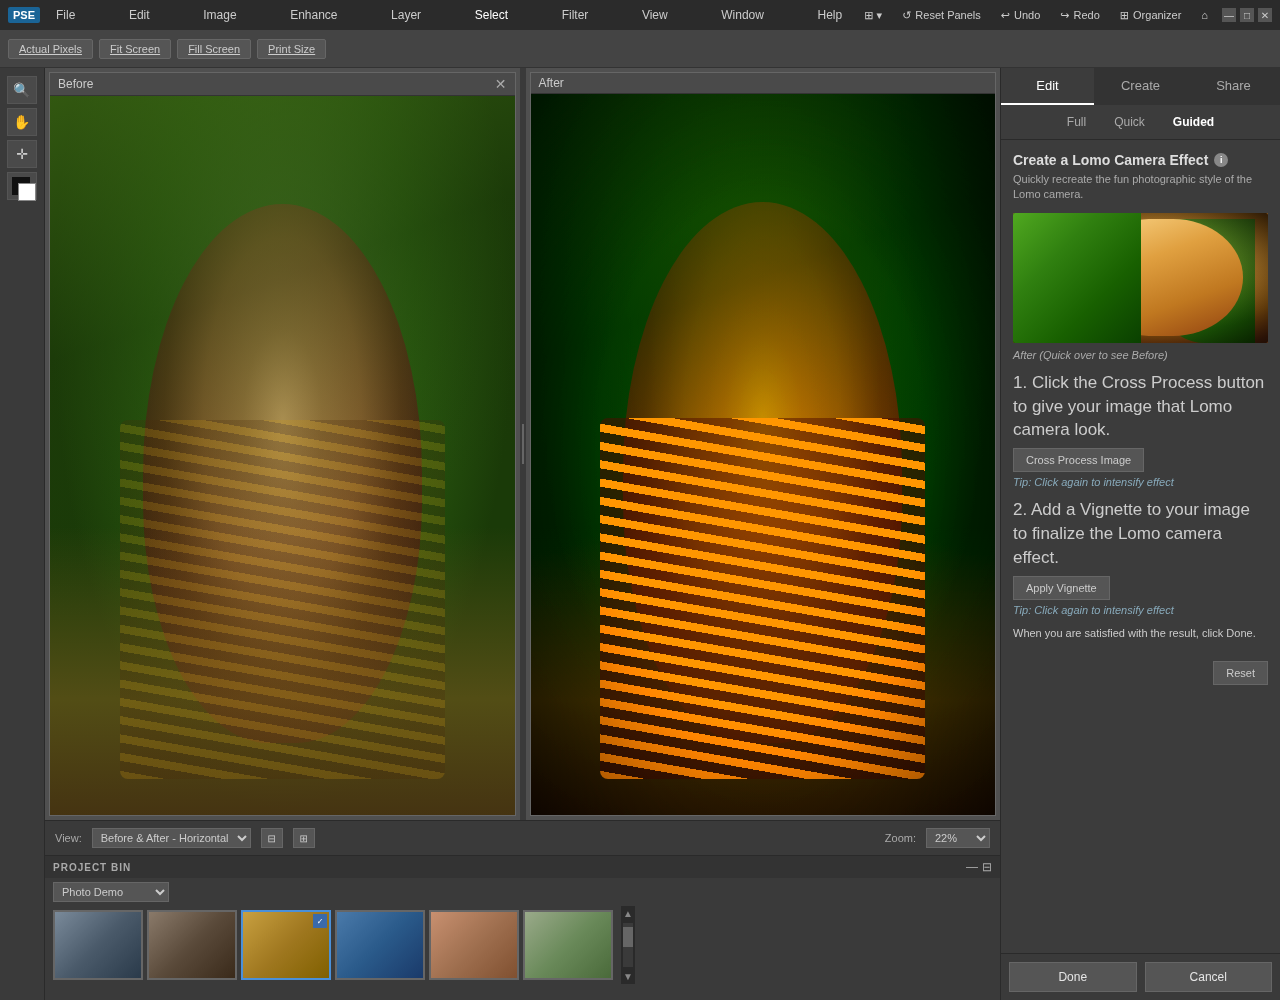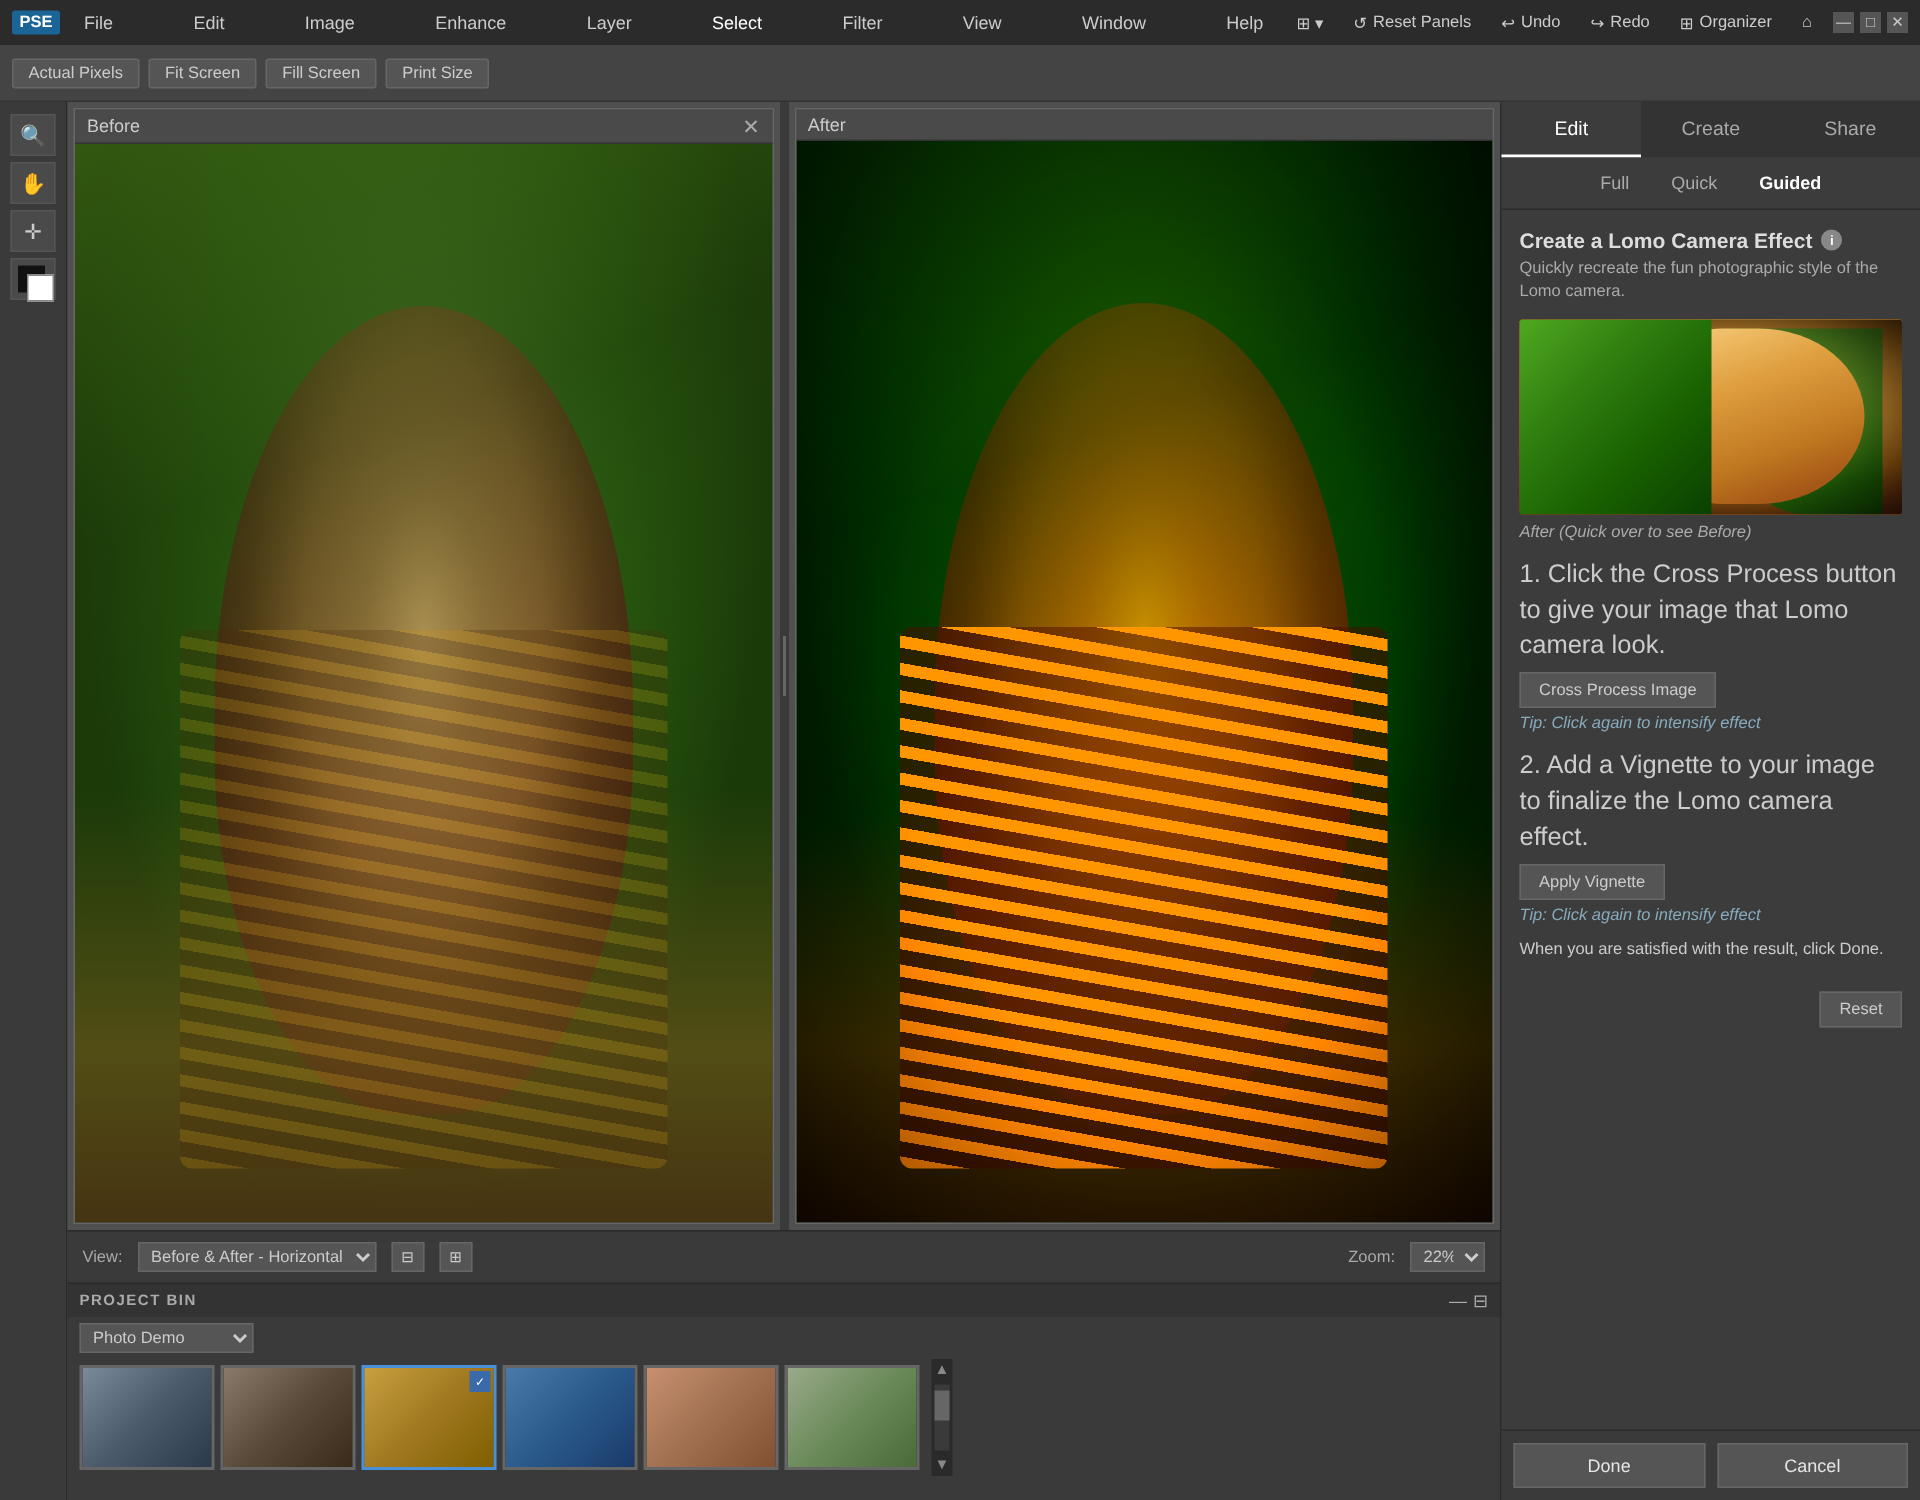--- a/index.html
+++ b/index.html
@@ -11,21 +11,21 @@
     #menu-bar { display: flex; gap: 2px; align-items: center; flex: 1; justify-content: space-between; }
     .menu-item { color: #ccc; font-size: 12px; padding: 3px 8px; cursor: pointer; }
     .menu-item.active { color: white; }
     #titlebar-right { display: flex; align-items: center; gap: 8px; }
     .titlebar-btn { color: #ccc; font-size: 11px; display: flex; align-items: center; gap: 4px; cursor: pointer; padding: 3px 6px; }
     .win-controls { display: flex; gap: 4px; }
     .win-ctrl { width: 14px; height: 14px; background: #555; border: none; color: #ccc; font-size: 10px; cursor: pointer; display: flex; align-items: center; justify-content: center; }
 
     
     #toolbar { height: 38px; background: #444; display: flex; align-items: center; padding: 0 8px; gap: 6px; border-bottom: 1px solid #333; }
-    .toolbar-btn { background: #555; border: 1px solid #666; color: #ccc; font-size: 11px; padding: 3px 10px; cursor: pointer; border-radius: 2px; }
+    .toolbar-btn { background: #555; border: 1px solid #666; color: #ccc; font-size: 11px; padding: 3px 10px; cursor: pointer; border-radius: 2px; text-decoration: underline; }
 
     
     #main { display: flex; height: calc(1000px - 30px - 38px); }
 
     
     #tools-panel { width: 45px; background: #3a3a3a; display: flex; flex-direction: column; align-items: center; padding: 8px 4px; gap: 4px; border-right: 1px solid #2a2a2a; }
     .tool-icon { width: 30px; height: 28px; background: #4a4a4a; border: 1px solid #555; display: flex; align-items: center; justify-content: center; cursor: pointer; color: #ccc; font-size: 14px; }
 
     
     #center { flex: 1; display: flex; flex-direction: column; background: #3c3c3c; }
@@ -77,21 +77,21 @@
       border-radius: 50% 50% 45% 45%;
       filter: saturate(1.4);
     }
 
     
     #bottom-controls { height: 35px; background: #3a3a3a; display: flex; align-items: center; padding: 0 10px; gap: 10px; border-top: 1px solid #2a2a2a; }
     .view-label { color: #aaa; font-size: 11px; }
     .view-select { background: #555; border: 1px solid #666; color: #ccc; font-size: 11px; padding: 2px 4px; cursor: pointer; }
     .view-icon { width: 22px; height: 20px; background: #555; border: 1px solid #666; display: flex; align-items: center; justify-content: center; cursor: pointer; font-size: 10px; color: #ccc; }
     .zoom-label { margin-left: auto; color: #aaa; font-size: 11px; }
-    .zoom-select { background: #555; border: 1px solid #666; color: #ccc; font-size: 11px; padding: 2px 4px; width: 50px; }
+    .zoom-select { background: #555; border: 1px solid #666; color: #ccc; font-size: 11px; padding: 2px 4px; width: 64px; }
 
     
     #project-bin { height: 145px; background: #3a3a3a; border-top: 1px solid #2a2a2a; }
     #project-bin-header { background: #333; padding: 4px 8px; display: flex; align-items: center; justify-content: space-between; }
     .bin-title { color: #aaa; font-size: 10px; font-weight: bold; letter-spacing: 1px; }
     .bin-controls { display: flex; gap: 4px; color: #aaa; font-size: 12px; cursor: pointer; }
     #project-bin-toolbar { padding: 4px 8px; display: flex; align-items: center; gap: 6px; }
     .bin-select { background: #555; border: 1px solid #666; color: #ccc; font-size: 11px; padding: 2px 4px; width: 116px; }
     #thumbnails { display: flex; gap: 4px; padding: 4px 8px; overflow-x: auto; }
     .thumbnail { width: 90px; height: 70px; background: #555; border: 2px solid #666; cursor: pointer; flex-shrink: 0; overflow: hidden; position: relative; }

